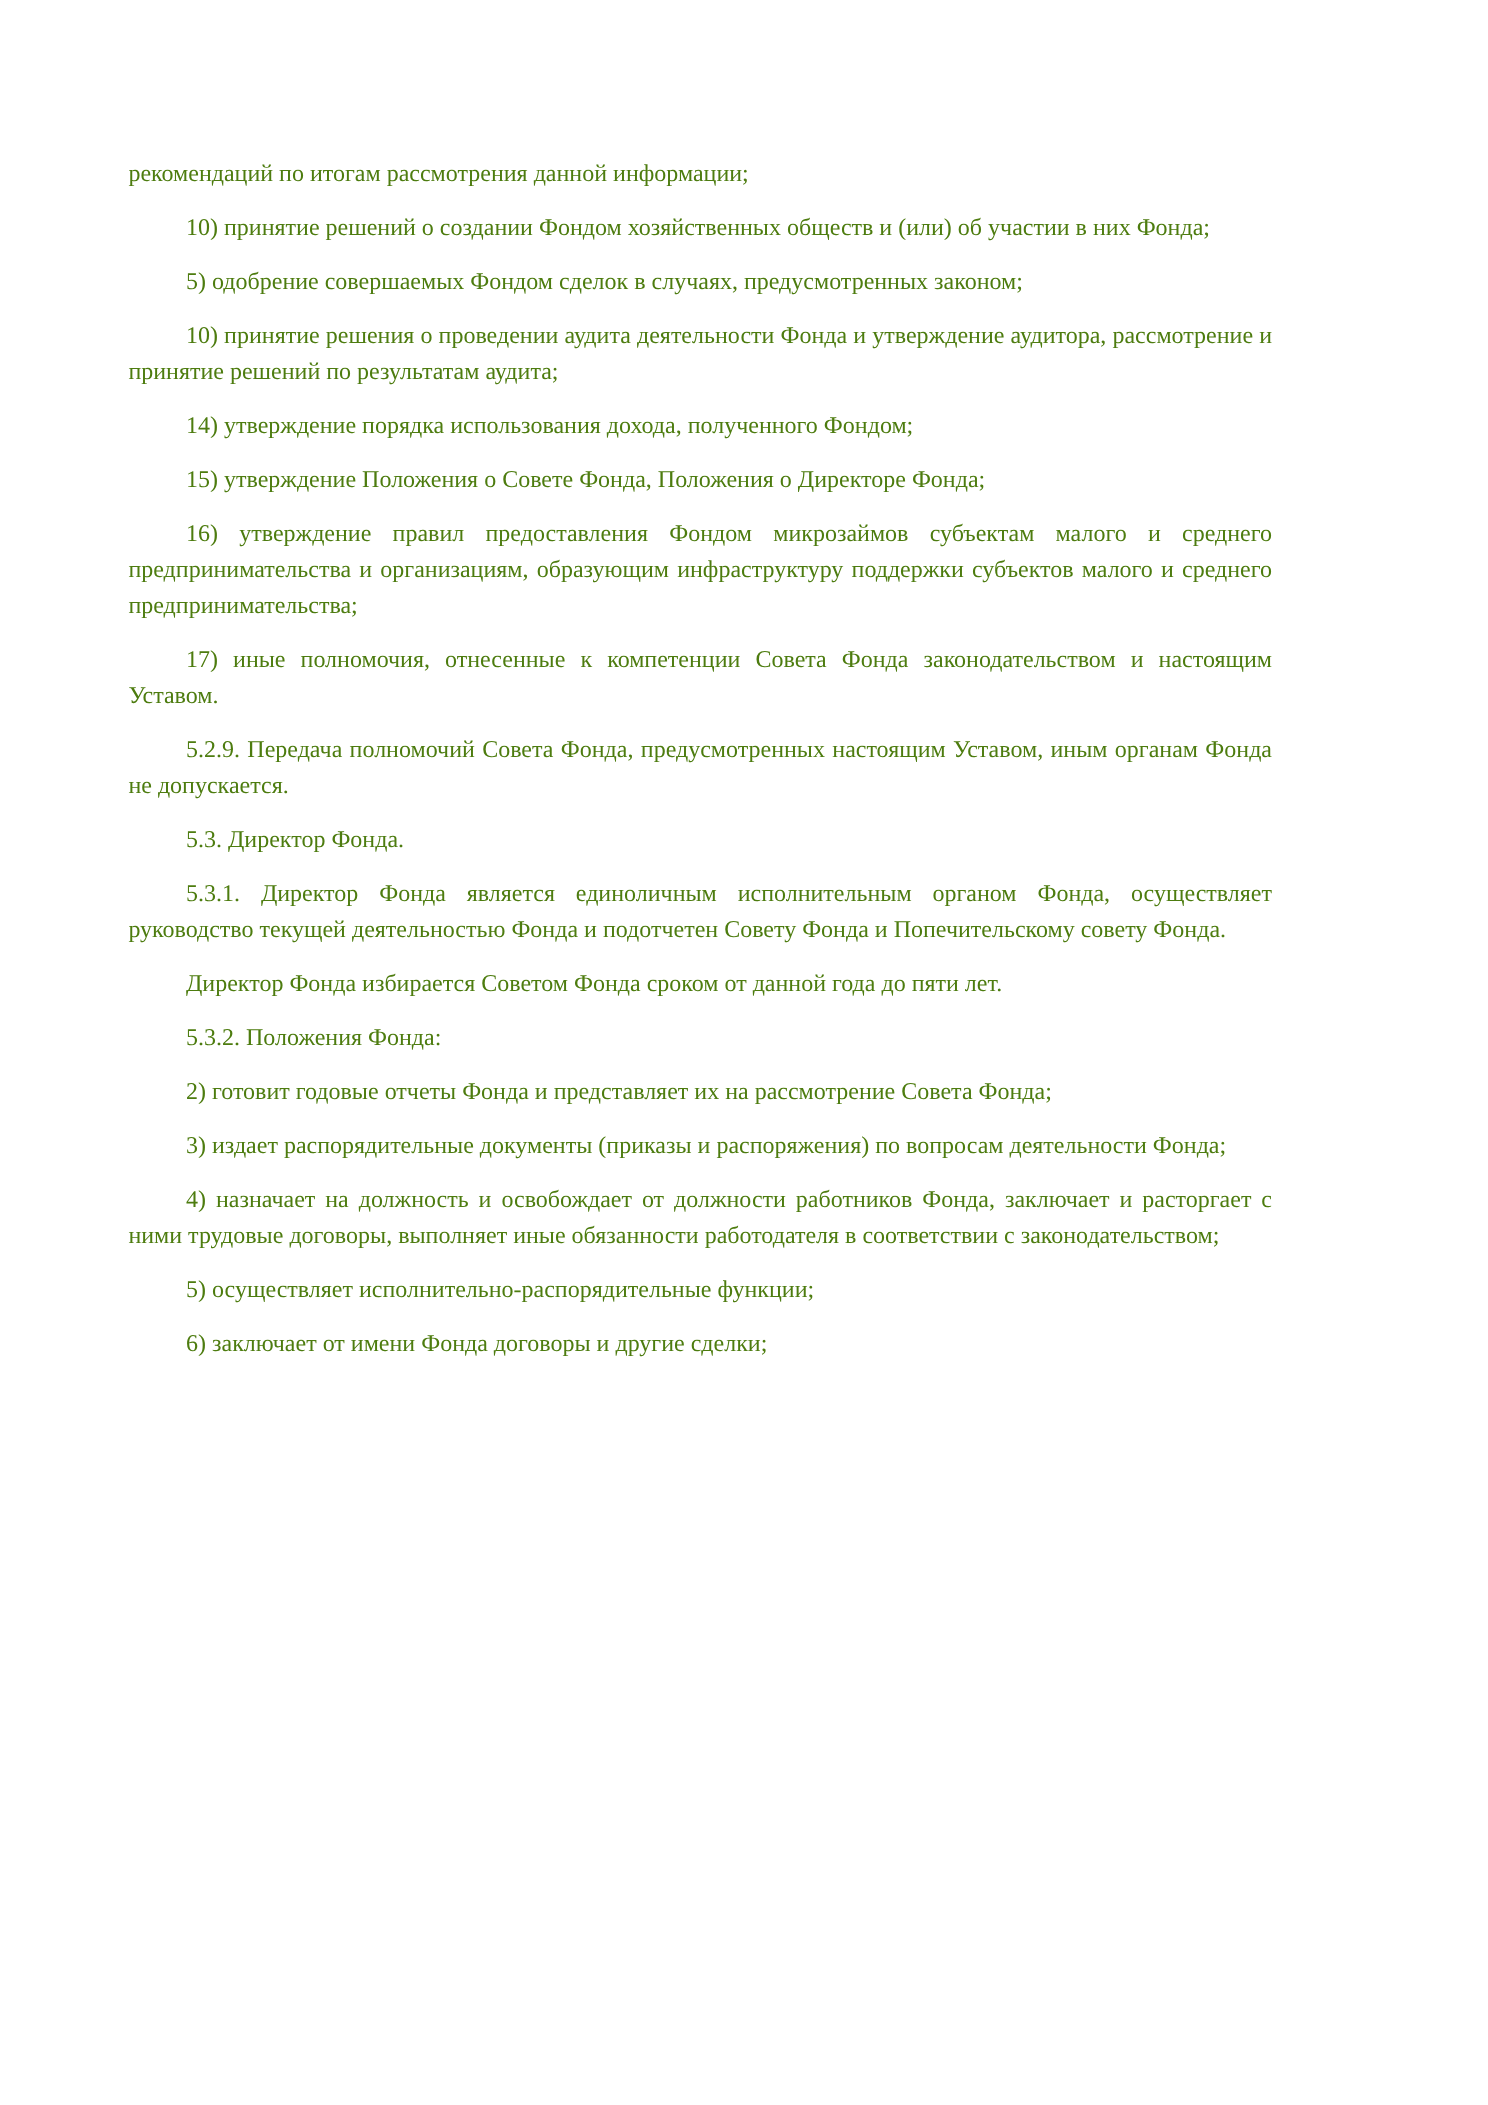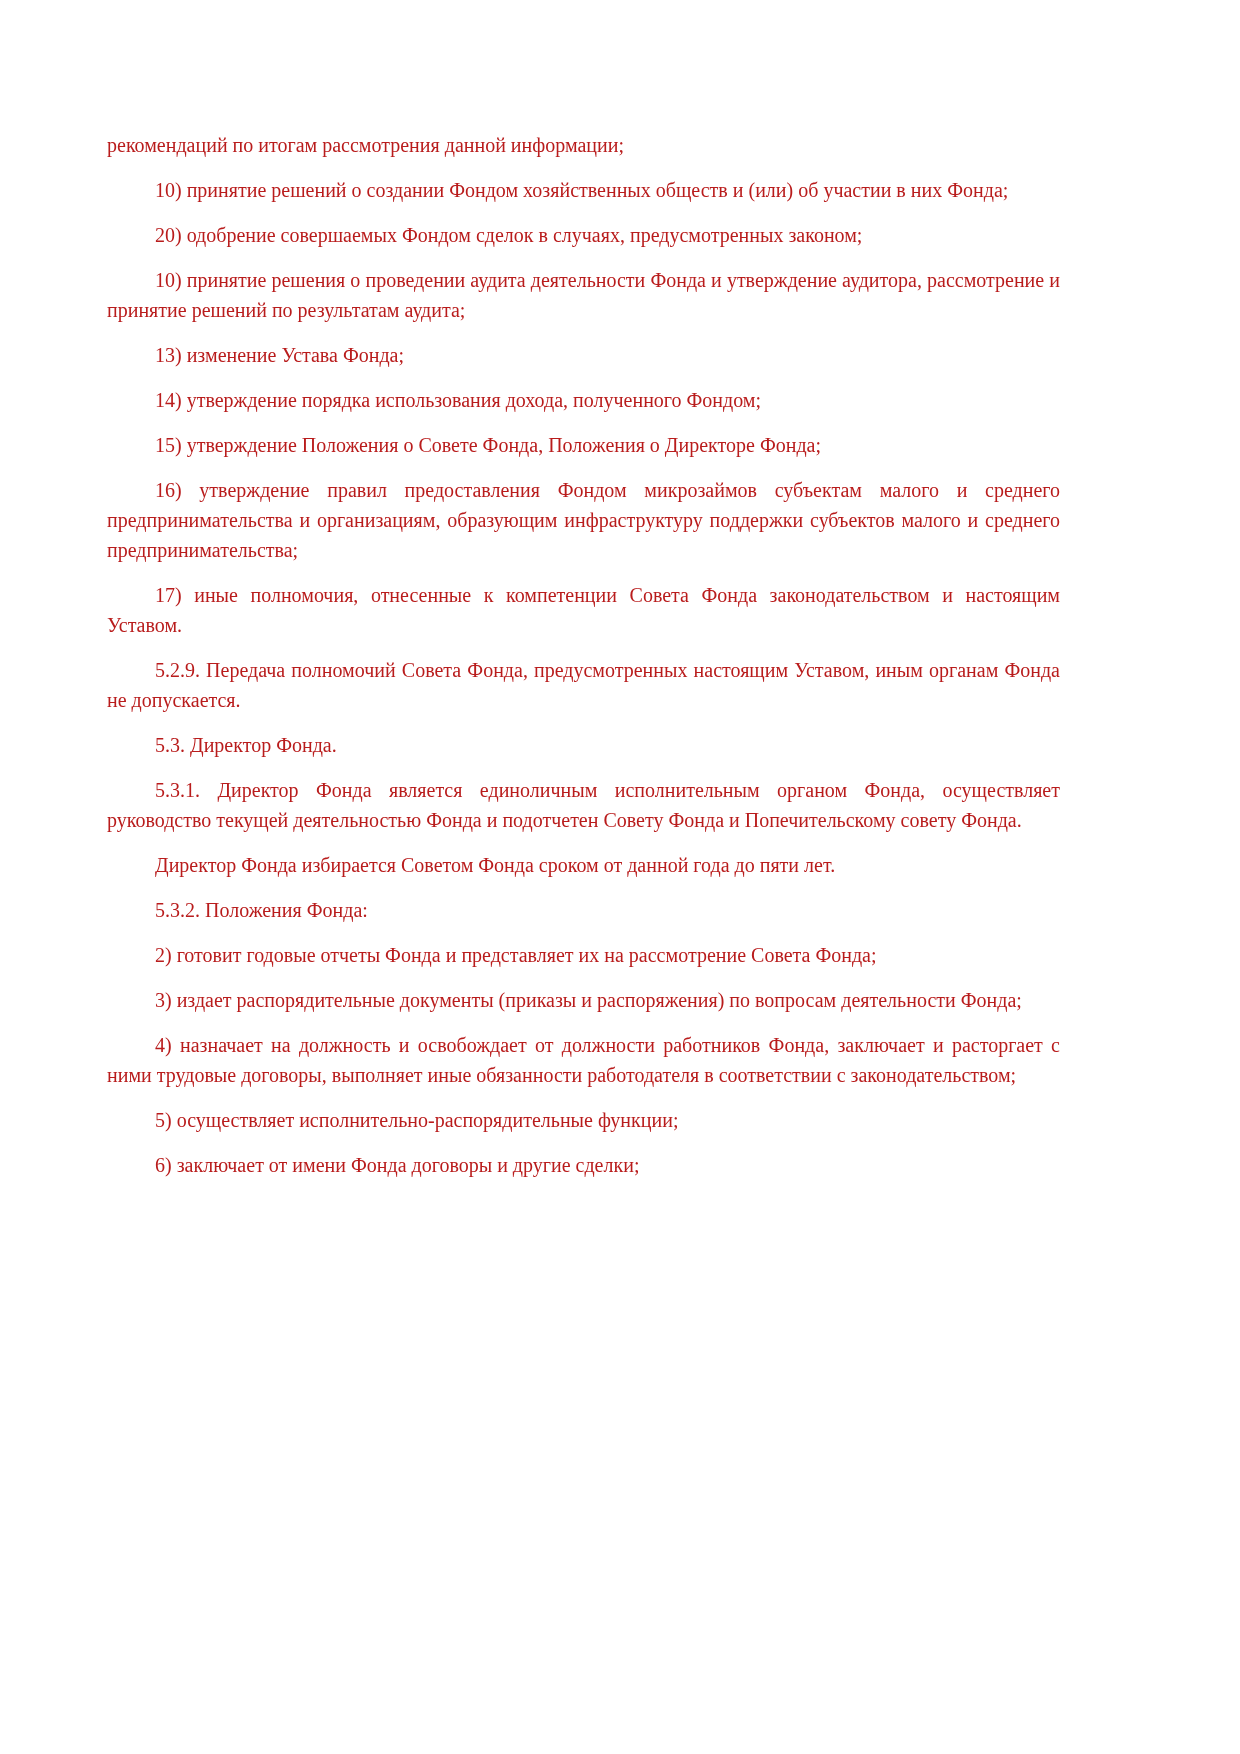--- a/index.html
+++ b/index.html
@@ -11,43 +11,42 @@
     position: relative;
     width: 1240px;
     height: 1754px;
     margin: 0 auto;
     background: #ffffff;
     box-sizing: border-box;
     padding: 130px 180px 60px 107px;
     font-family: "Liberation Serif", "DejaVu Serif", serif;
     font-size: 20px;
     line-height: 1.5;
-    color: #b91c1c;
+    color: #4d7c0f;
     overflow: hidden;
   }
   .para {
     margin: 0 0 15px 0;
     text-align: justify;
     text-indent: 0;
     word-spacing: normal;
   }
   .para.indent {
     text-indent: 48px;
   }
 </style>
 </head>
 <body>
 
 <div class="page">
   <div id="document-body">
       <p class="para">рекомендаций по итогам рассмотрения данной информации;</p>
       <p class="para indent">10) принятие решений о создании Фондом хозяйственных обществ и (или) об участии в них Фонда;</p>
-      <p class="para indent">20) одобрение совершаемых Фондом сделок в случаях, предусмотренных законом;</p>
+      <p class="para indent">5) одобрение совершаемых Фондом сделок в случаях, предусмотренных законом;</p>
       <p class="para indent">10) принятие решения о проведении аудита деятельности Фонда и утверждение аудитора, рассмотрение и принятие решений по результатам аудита;</p>
-      <p class="para indent">13) изменение Устава Фонда;</p>
       <p class="para indent">14) утверждение порядка использования дохода, полученного Фондом;</p>
       <p class="para indent">15) утверждение Положения о Совете Фонда, Положения о Директоре Фонда;</p>
       <p class="para indent">16) утверждение правил предоставления Фондом микрозаймов субъектам малого и среднего предпринимательства и организациям, образующим инфраструктуру поддержки субъектов малого и среднего предпринимательства;</p>
       <p class="para indent">17) иные полномочия, отнесенные к компетенции Совета Фонда законодательством и настоящим Уставом.</p>
       <p class="para indent">5.2.9. Передача полномочий Совета Фонда, предусмотренных настоящим Уставом, иным органам Фонда не допускается.</p>
       <p class="para indent">5.3. Директор Фонда.</p>
       <p class="para indent">5.3.1. Директор Фонда является единоличным исполнительным органом Фонда, осуществляет руководство текущей деятельностью Фонда и подотчетен Совету Фонда и Попечительскому совету Фонда.</p>
       <p class="para indent">Директор Фонда избирается Советом Фонда сроком от данной года до пяти лет.</p>
       <p class="para indent">5.3.2. Положения Фонда:</p>
       <p class="para indent">2) готовит годовые отчеты Фонда и представляет их на рассмотрение Совета Фонда;</p>

